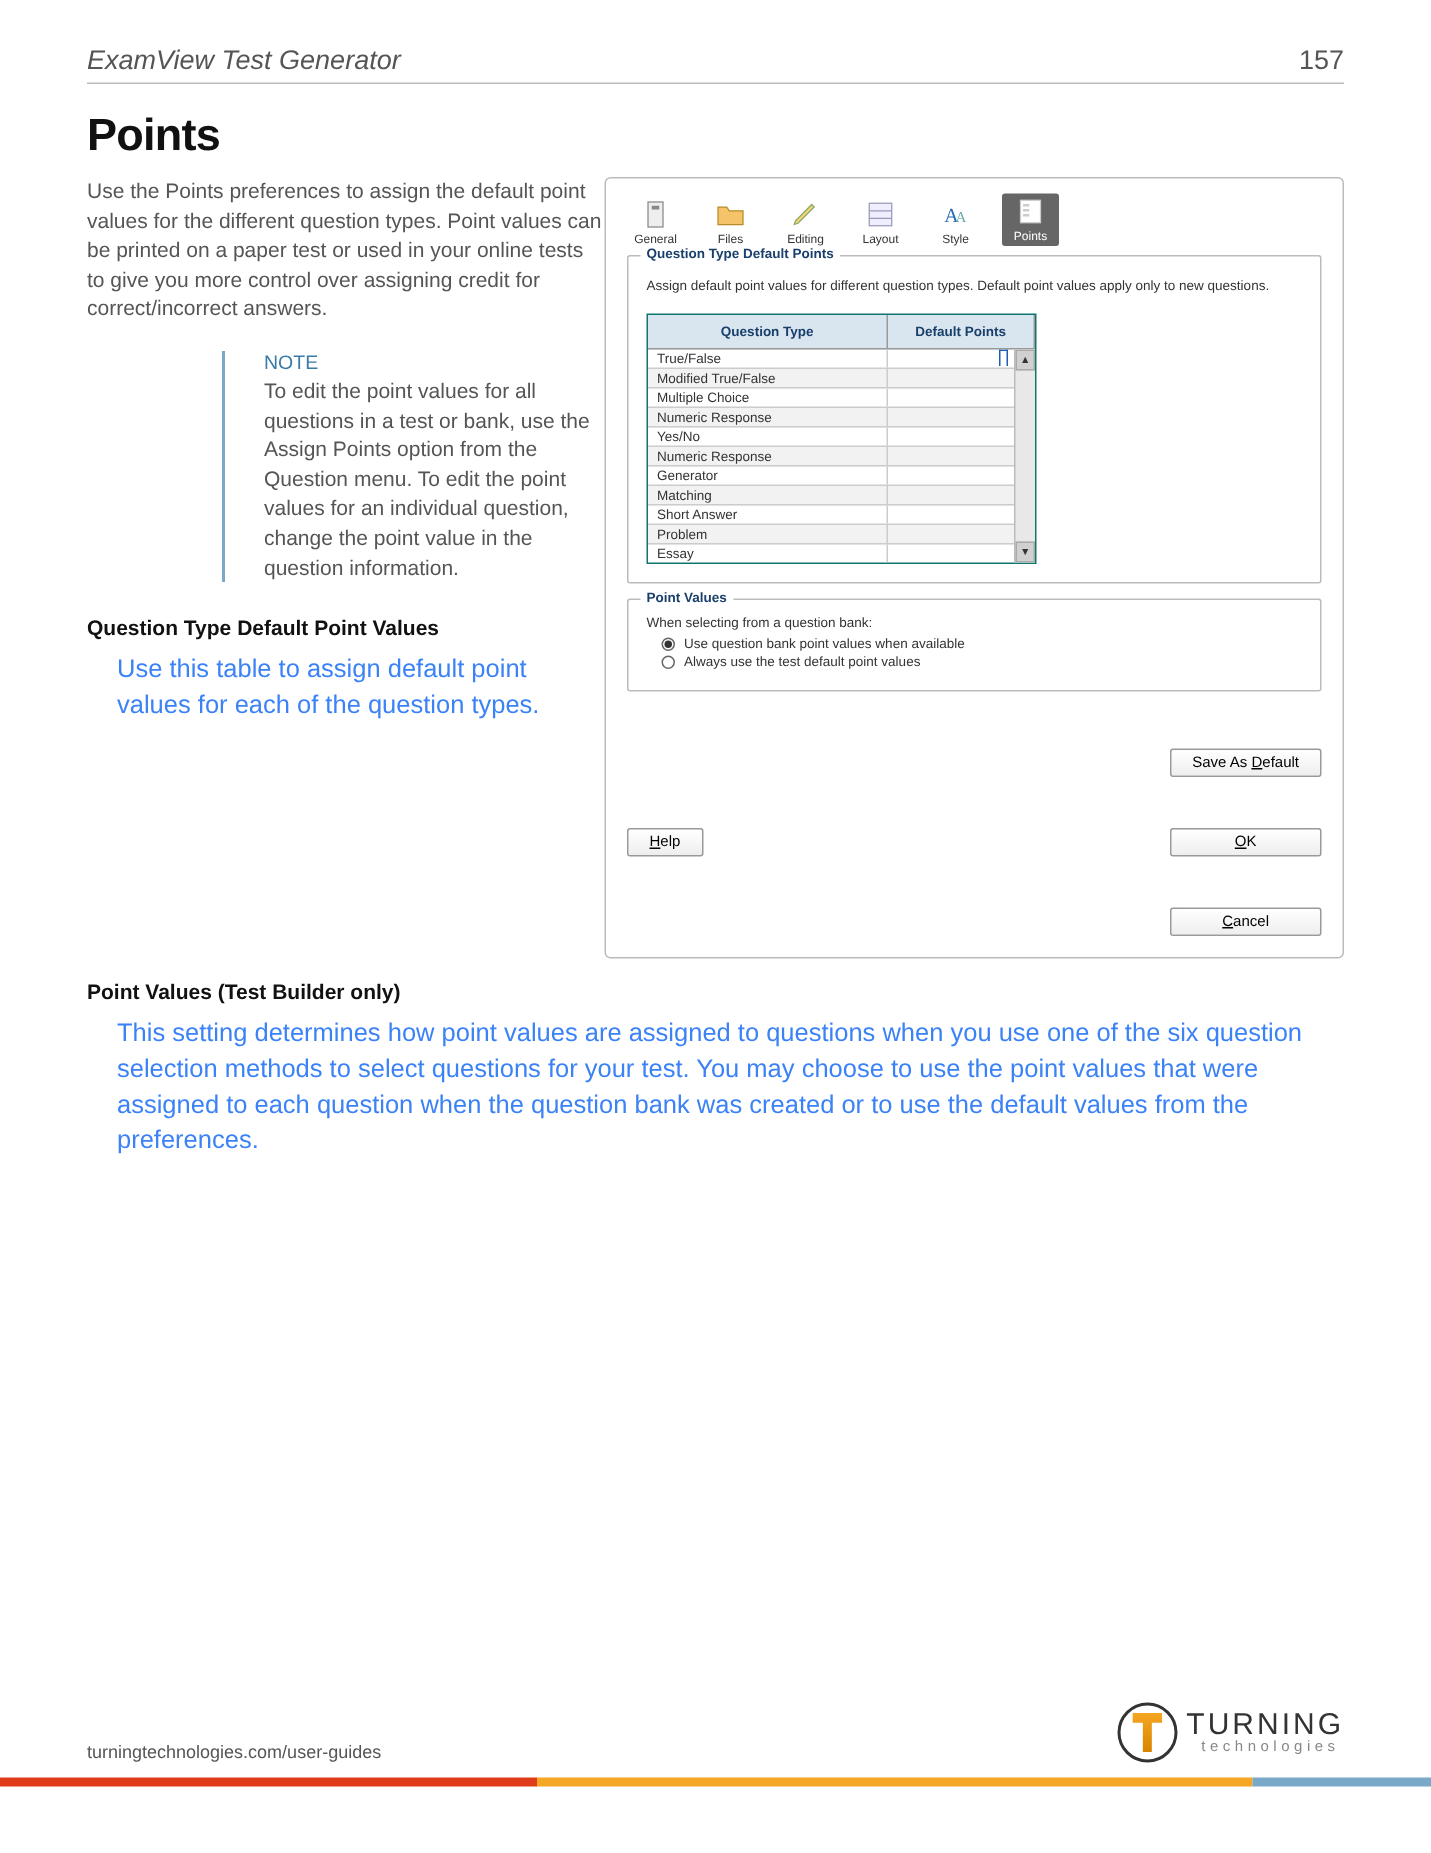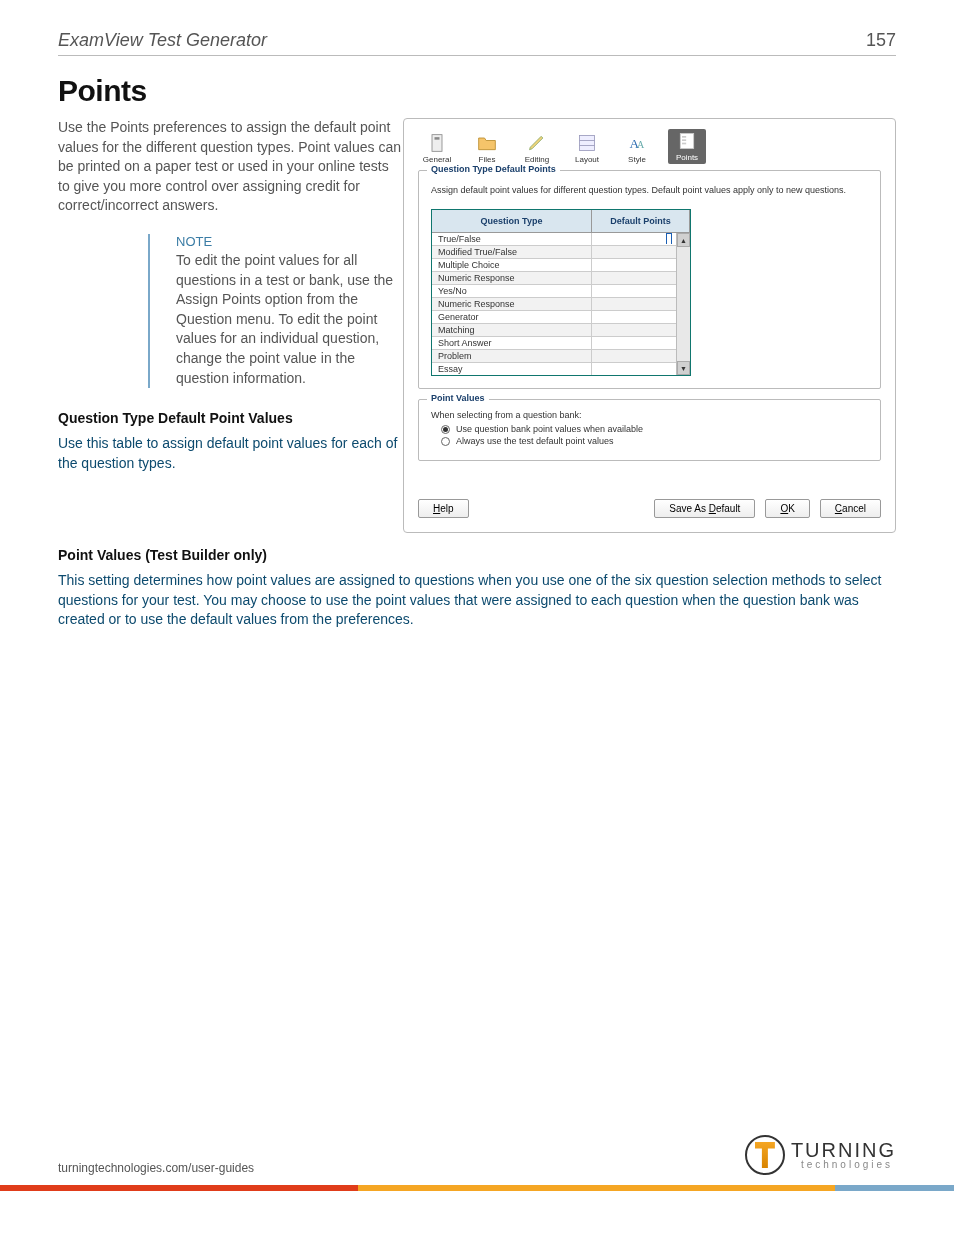--- a/index.html
+++ b/index.html
@@ -9,21 +9,21 @@
   .page-num { font-style: normal; color: #555; }
   h1.title { font-size: 30px; font-weight: 700; color: #111; margin-bottom: 10px; letter-spacing: -0.5px; }
   .two-col { display: flex; align-items: flex-start; }
   .left { width: 345px; flex: 0 0 345px; }
   .right { flex: 1; }
   .intro { font-size: 14px; color: #555; line-height: 1.4; margin-bottom: 18px; }
   .note-block { margin-left: 90px; border-left: 2px solid #7aa8c9; padding-left: 26px; margin-bottom: 22px; }
   .note-label { color: #3a7ca5; font-size: 13px; margin-bottom: 2px; }
   .note-body { color: #555; font-size: 14px; line-height: 1.4; }
   h3.section { font-size: 14px; font-weight: 700; color: #111; margin: 14px 0 8px 0; }
-  .section-body { font-size: 14px; color: #0c4a6e; line-height: 1.4; margin-bottom: 18px; }
+  .section-body { font-size: 17px; color: #3b82f6; line-height: 1.4; margin-bottom: 18px; margin-left: 20px; }
   .dialog { border: 1px solid #bbb; border-radius: 4px; background: #fff; padding: 10px 14px 14px 14px; font-size: 10px; color: #333; }
   .tabs-row { display: flex; gap: 12px; align-items: flex-end; margin-bottom: 6px; }
   .tab { display: flex; flex-direction: column; align-items: center; gap: 2px; width: 38px; cursor: default; }
   .tab.selected { background: #666; color: #fff; border-radius: 2px; padding: 2px 3px; }
   .tab svg { width: 22px; height: 20px; }
   .tab-label { font-size: 8px; }
   .fieldset { border: 1px solid #bbb; border-radius: 2px; padding: 10px 12px 12px 12px; margin-top: 4px; position: relative; }
   .legend { position: absolute; top: -7px; left: 8px; background: #fff; padding: 0 4px; font-size: 9px; color: #1a3f6b; font-weight: 700; }
   .assign-desc { font-size: 9px; color: #333; margin: 4px 0 14px 0; }
   .grid { width: 260px; border: 1px solid #0f766e; }
@@ -40,21 +40,21 @@
   .scroll { position: absolute; right: 0; top: 0; bottom: 0; width: 14px; background: #e8e8e8; display: flex; flex-direction: column; justify-content: space-between; border-left: 1px solid #bbb; }
   .scroll .arrow { height: 14px; background: #d0d0d0; display: flex; align-items: center; justify-content: center; font-size: 7px; color: #333; border: 1px solid #aaa; }
   .pv-body { font-size: 9px; color: #333; }
   .pv-line { margin-bottom: 4px; }
   .radio-row { display: flex; align-items: center; gap: 6px; margin: 2px 0 2px 10px; }
   .radio { width: 9px; height: 9px; border: 1px solid #666; border-radius: 50%; display: inline-flex; align-items: center; justify-content: center; }
   .radio.checked::after { content: ""; width: 5px; height: 5px; background: #333; border-radius: 50%; }
   .dlg-buttons { display: flex; justify-content: space-between; align-items: center; margin-top: 14px; }
   .btn { border: 1px solid #999; background: linear-gradient(#fff,#eee); font-size: 10px; padding: 3px 14px; border-radius: 2px; margin-top: 24px; }
   .btn .ul { text-decoration: underline; }
-  .btn-group { display: flex; gap: 10px; }
+  .btn-group { display: flex; gap: 10px; flex-direction: column; }
   .footer { position: absolute; left: 58px; right: 58px; bottom: 60px; display: flex; justify-content: space-between; align-items: flex-end; }
   .footer-url { font-size: 12px; color: #555; }
   .logo-wrap { display: flex; align-items: center; gap: 6px; }
   .logo-circle { width: 40px; height: 40px; border: 2px solid #333; border-radius: 50%; display: flex; align-items: center; justify-content: center; background: #fff; }
   .logo-t { width: 20px; height: 26px; background: linear-gradient(#f5a623,#d88400); clip-path: polygon(0 0,100% 0,100% 25%,65% 25%,65% 100%,35% 100%,35% 25%,0 25%); }
   .logo-text { display: flex; flex-direction: column; line-height: 1; }
   .logo-text .t1 { font-size: 20px; letter-spacing: 2px; color: #333; font-weight: 400; }
   .logo-text .t2 { font-size: 10px; letter-spacing: 3px; color: #888; margin-left: 10px; }
   .bottom-bar { position: absolute; left: 0; right: 0; bottom: 44px; height: 6px; display: flex; }
   .bb1 { flex: 3; background: #e03c1a; }

